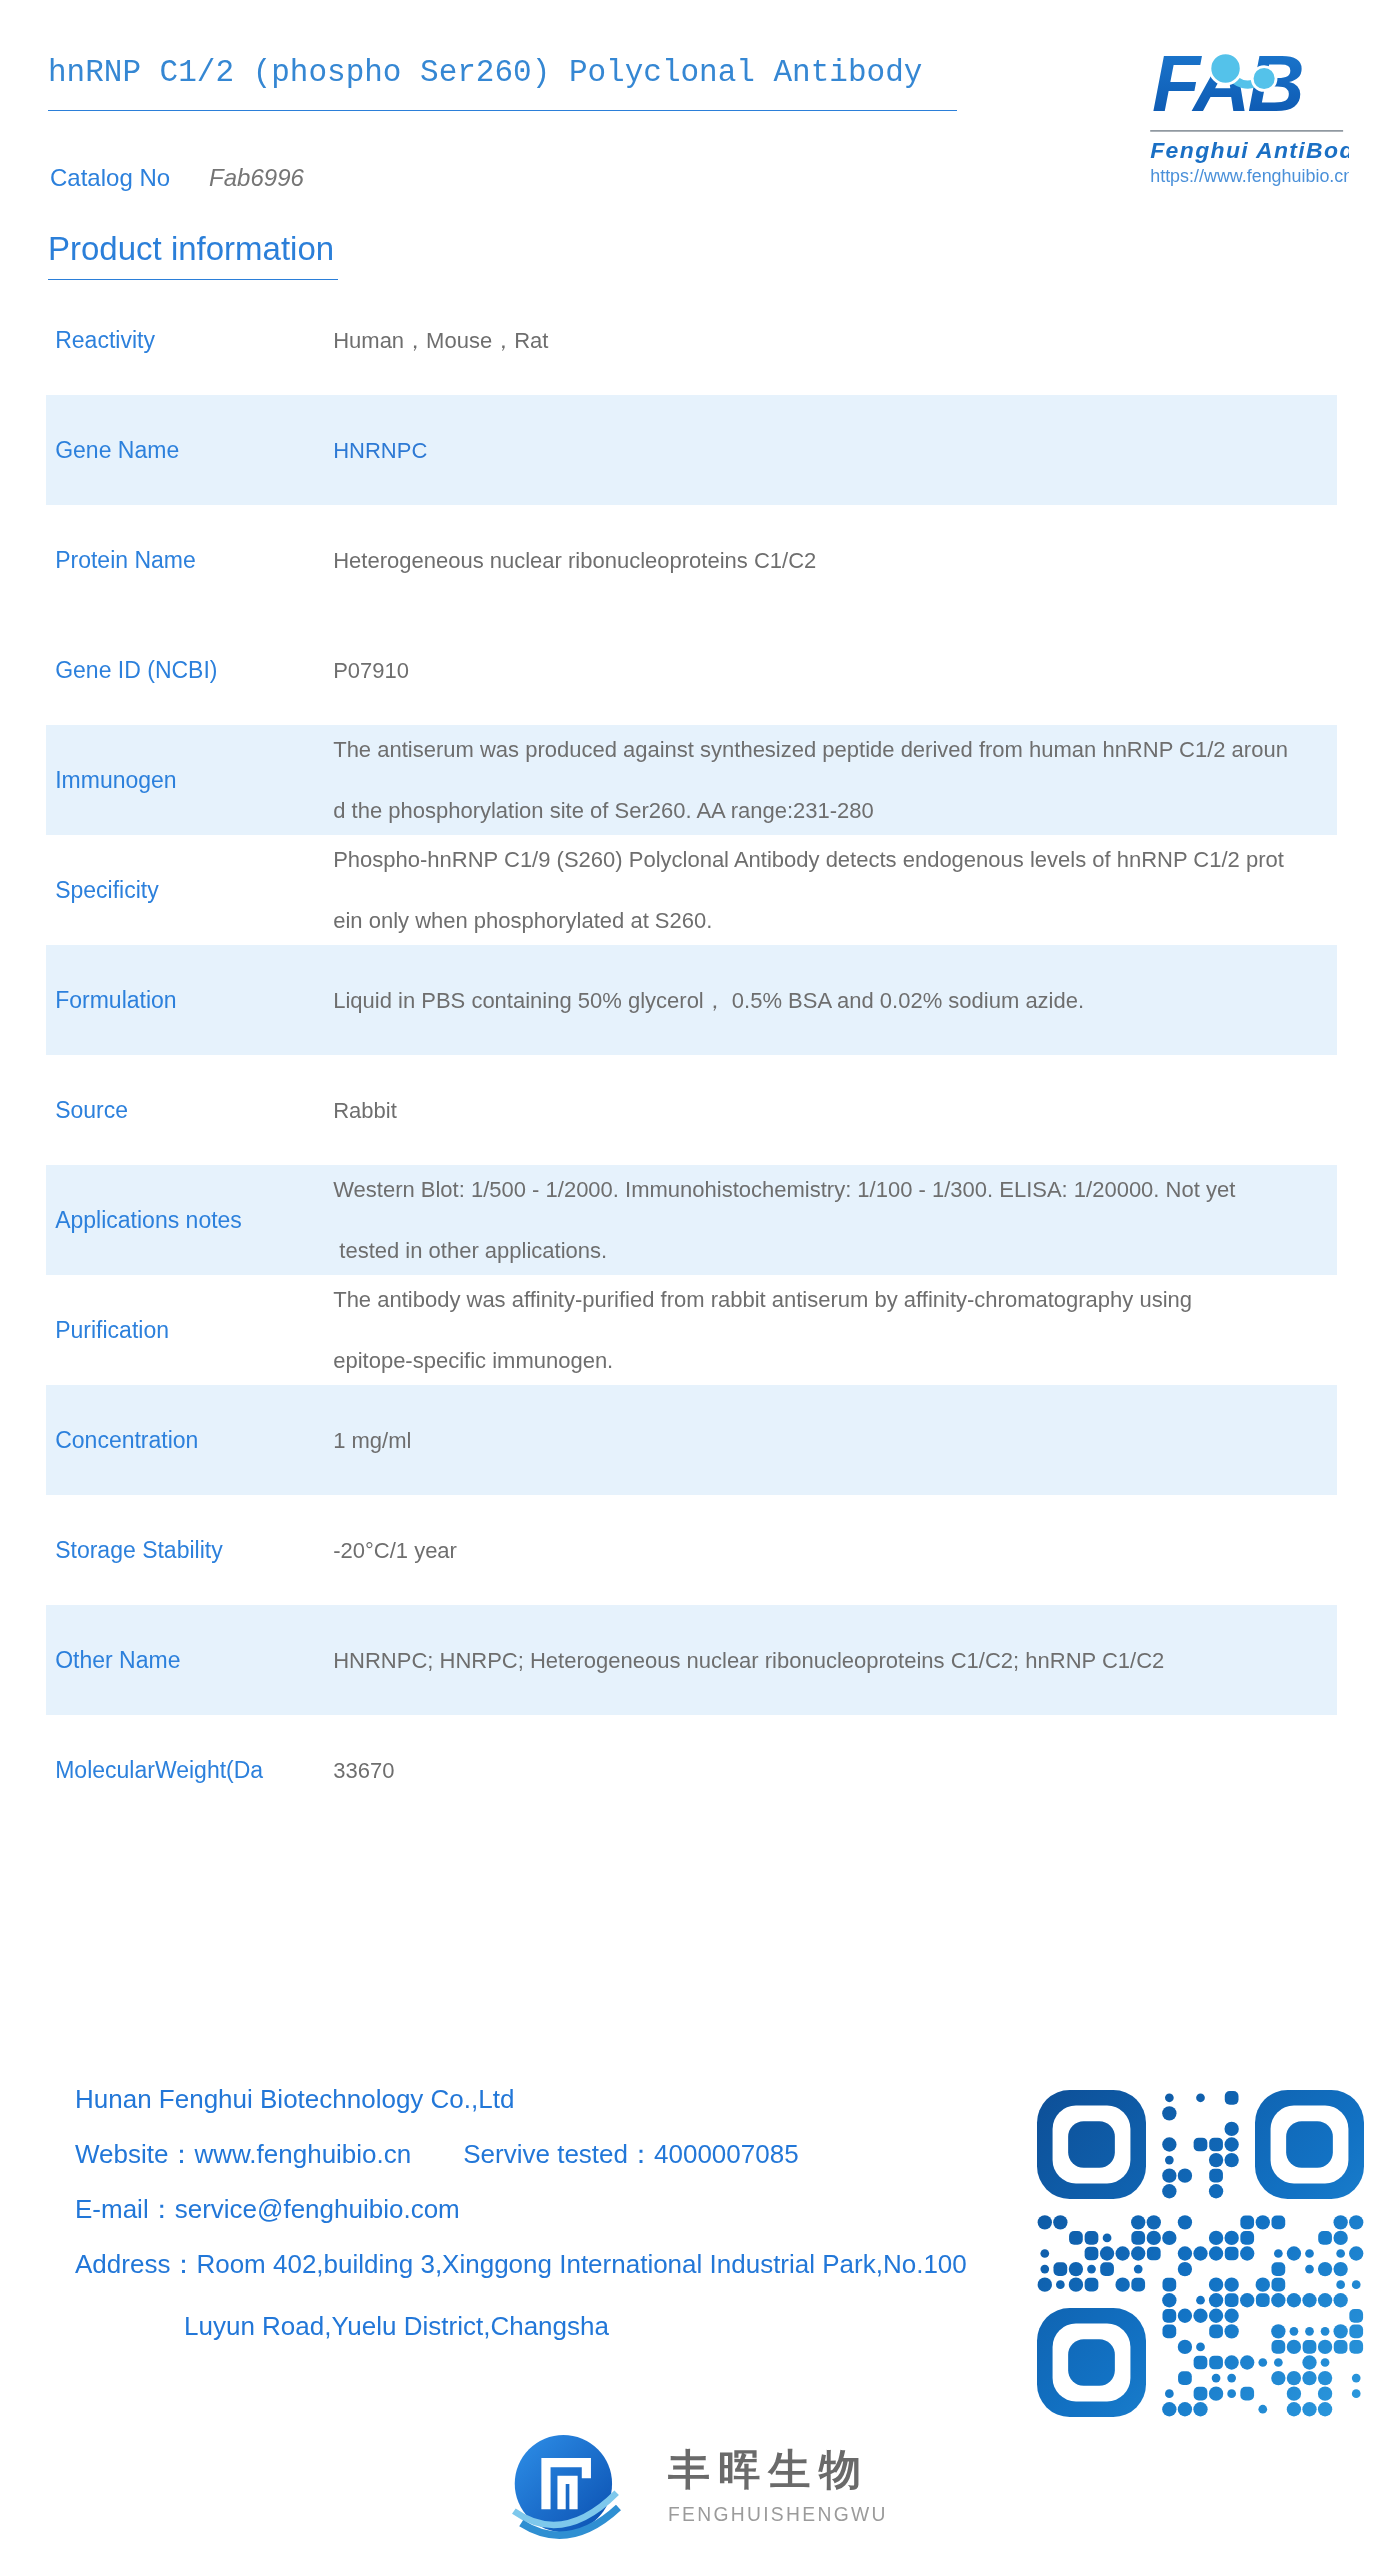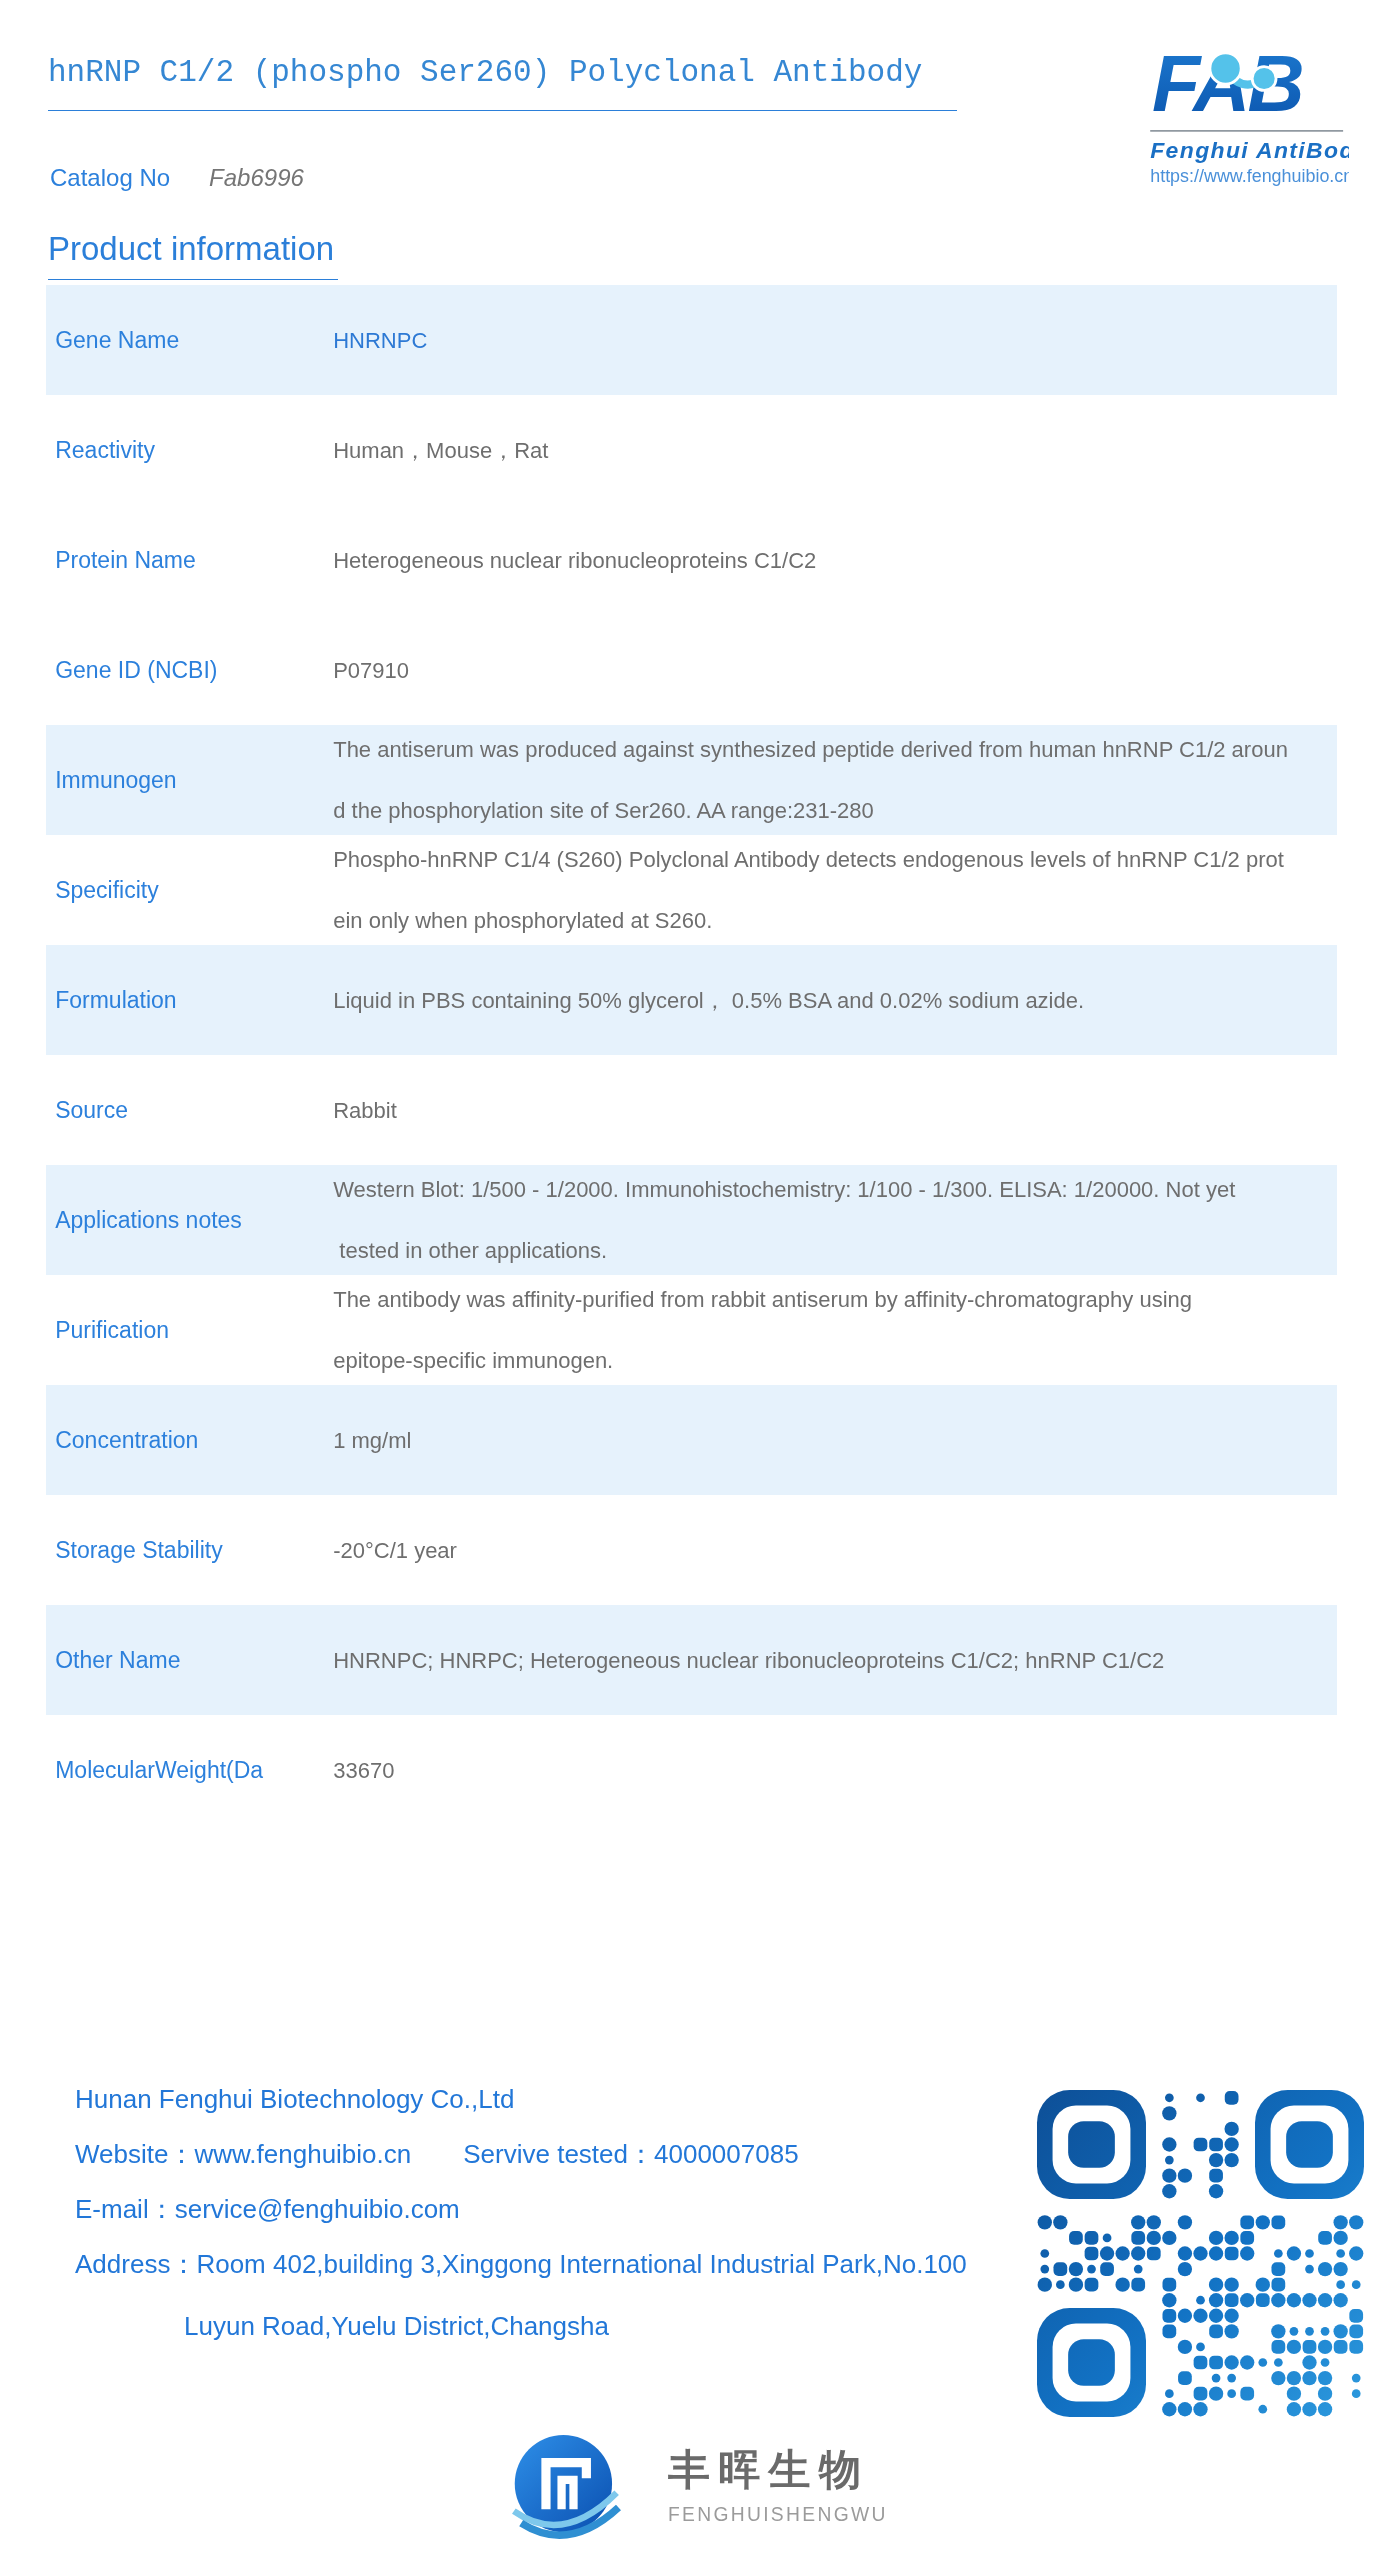--- a/index.html
+++ b/index.html
@@ -68,44 +68,44 @@
     </svg>
   </div>
 
   <div class="catalog">
     <span class="lab">Catalog No</span><span class="val">Fab6996</span>
   </div>
 
   <div class="section-title">Product information</div>
 
   <div class="ptable">
+      <div class="row">
+      <div class="label">Reactivity</div>
+      <div class="value">Human，Mouse，Rat</div>
+    </div>
       <div class="row shaded">
       <div class="label">Gene Name</div>
       <div class="value hl">HNRNPC</div>
-    </div>
-      <div class="row">
-      <div class="label">Reactivity</div>
-      <div class="value">Human，Mouse，Rat</div>
     </div>
       <div class="row">
       <div class="label">Protein Name</div>
       <div class="value">Heterogeneous nuclear ribonucleoproteins C1/C2</div>
     </div>
       <div class="row">
       <div class="label">Gene ID (NCBI)</div>
       <div class="value">P07910</div>
     </div>
       <div class="row shaded">
       <div class="label">Immunogen</div>
       <div class="value">The antiserum was produced against synthesized peptide derived from human hnRNP C1/2 aroun
 d the phosphorylation site of Ser260. AA range:231-280</div>
     </div>
       <div class="row">
       <div class="label">Specificity</div>
-      <div class="value">Phospho-hnRNP C1/4 (S260) Polyclonal Antibody detects endogenous levels of hnRNP C1/2 prot
+      <div class="value">Phospho-hnRNP C1/9 (S260) Polyclonal Antibody detects endogenous levels of hnRNP C1/2 prot
 ein only when phosphorylated at S260.</div>
     </div>
       <div class="row shaded">
       <div class="label">Formulation</div>
       <div class="value">Liquid in PBS containing 50% glycerol， 0.5% BSA and 0.02% sodium azide.</div>
     </div>
       <div class="row">
       <div class="label">Source</div>
       <div class="value">Rabbit</div>
     </div>

